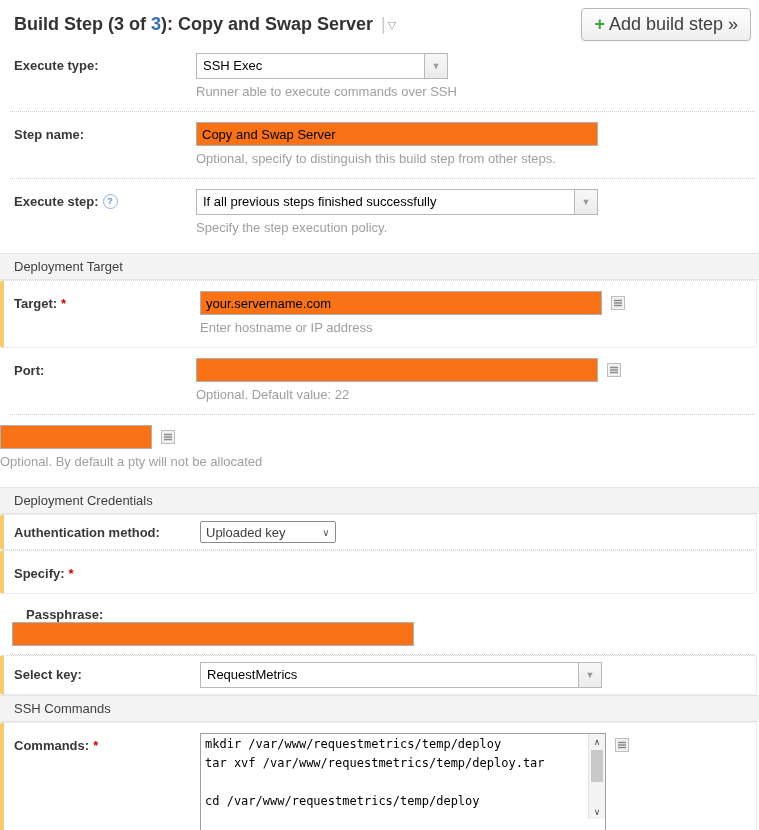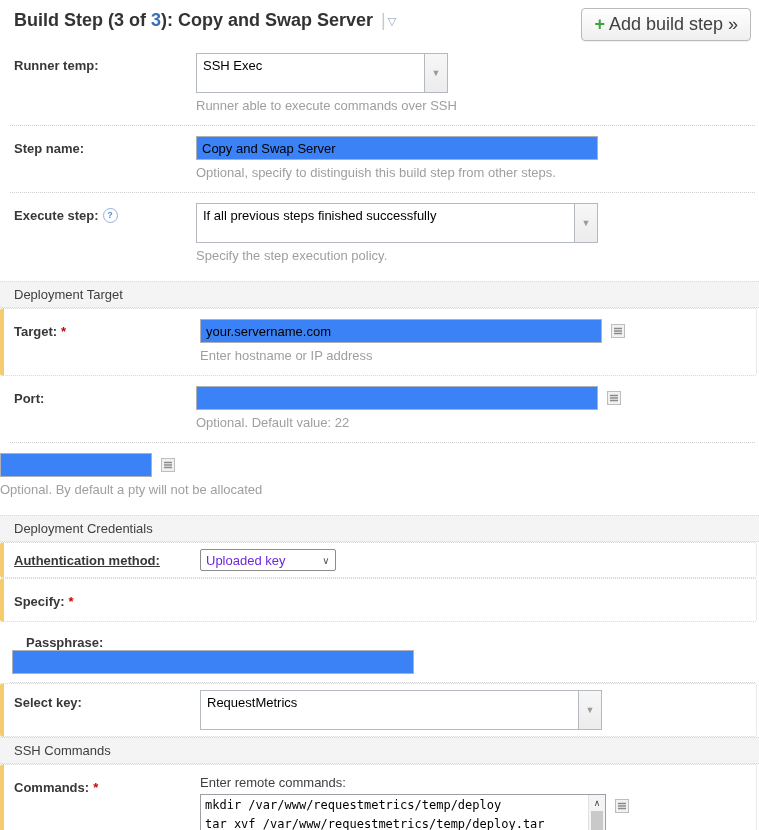--- a/index.html
+++ b/index.html
@@ -1,20 +1,20 @@
 <!DOCTYPE html>
 <html><head>
 <meta charset="utf-8">
 <style>
   html,body{margin:0;padding:0;background:#fff;}
   body{width:759px;font-family:"Liberation Sans",sans-serif;font-size:13px;color:#383838;}
 
   
   .header{display:flex;justify-content:space-between;align-items:flex-start;padding:8px 8px 2px 14px;}
-  .page-title{font-size:18px;font-weight:bold;color:#333;margin:0;line-height:24px;}
+  .page-title{font-size:18px;font-weight:bold;color:#333;margin:0;line-height:32px;}
   .title-link{color:#3b6fb6;cursor:pointer;}
   .title-pipe{color:#c9c9c9;font-weight:normal;margin:0 2px 0 8px;}
   .title-toggle{color:#8b9bb3;font-size:11px;font-weight:normal;cursor:pointer;vertical-align:1px;}
   .add-btn{border:1px solid #b9b9b9;border-radius:4px;background:linear-gradient(#fefefe,#efefef);
     padding:5px 12px;font-size:18px;color:#404040;cursor:pointer;font-family:inherit;box-shadow:0 1px 1px rgba(0,0,0,.06);}
   .add-btn .plus{color:#3da43d;font-weight:bold;margin-right:4px;}
 
   
   .row{display:flex;padding:10px 0 12px 0;}
   .row .lbl{width:196px;min-width:196px;padding:5px 6px 0 14px;box-sizing:border-box;font-weight:bold;color:#38383b;}
@@ -22,31 +22,31 @@
   .req{color:#cc0000;margin-left:4px;font-weight:bold;}
   .note{color:#9f9f9f;margin-top:5px;}
   .sep{border-top:1px dotted #cfcfcf;margin:0 4px 0 10px;height:0;}
   .hl{border:1px dotted #d6d6d6;border-left:4px solid #f5cb6e;border-radius:3px;margin-right:2px;}
   .hl .lbl{padding-left:10px;}
   .section-bar{background:#f4f4f4;border-top:1px dotted #d9d9d9;border-bottom:1px dotted #d9d9d9;
     padding:5px 0 5px 14px;color:#404040;margin-top:6px;}
 
   
   .txt{box-sizing:border-box;width:402px;height:24px;border:1px solid #aeb2b8;padding:2px 5px;
-    font-family:inherit;font-size:13px;color:#000;background:#3b82f6;}
+    font-family:inherit;font-size:13px;color:#000;background:#f97316;}
   .txt.short{width:152px;}
-  .combo{display:flex;width:402px;height:40px;border:1px solid #b4b9c0;background:#fff;box-sizing:border-box;
+  .combo{display:flex;width:402px;height:26px;border:1px solid #b4b9c0;background:#fff;box-sizing:border-box;
     align-items:stretch;cursor:default;}
   .combo.narrow{width:252px;}
   .combo .val{flex:1;padding:4px 6px 0 6px;color:#000;overflow:hidden;white-space:nowrap;}
   .combo .arrow-box{width:22px;border-left:1px solid #b4b9c0;background:linear-gradient(#f7f7f7,#ececec);
     display:flex;align-items:center;justify-content:center;color:#9a9a9a;font-size:9px;}
   .native-select{display:flex;width:136px;height:22px;border:1px solid #8c8c8c;border-radius:2px;
     background:#fff;box-sizing:border-box;align-items:center;cursor:default;}
-  .native-select .val{flex:1;padding:0 5px;color:#6d28d9;white-space:nowrap;}
+  .native-select .val{flex:1;padding:0 5px;color:#404040;white-space:nowrap;}
   .native-select .chev{width:18px;text-align:center;color:#555;font-size:10px;}
   .field-with-icon{display:flex;align-items:flex-start;}
   .param-icon{margin:5px 0 0 9px;cursor:pointer;flex:none;}
   .help-icon{display:inline-block;width:13px;height:13px;border:1px solid #8fb2dd;border-radius:50%;
     color:#5b8ec7;font-size:9px;font-weight:bold;text-align:center;line-height:13px;margin-left:4px;
     vertical-align:2px;cursor:pointer;}
 
   
   .cmd-label{color:#3f3f3f;margin-bottom:4px;}
   .fake-ta{position:relative;width:406px;height:102px;border:1px solid #9aa0a6;background:#fff;box-sizing:border-box;}
@@ -62,21 +62,21 @@
 <body>
 
 <div class="header">
   <h1 class="page-title"><span>Build Step (3 of </span><span class="title-link">3</span><span>): Copy and Swap Server</span><span class="title-pipe">|</span><span class="title-toggle">▽</span>
   </h1>
   <button class="add-btn"><span class="plus">+</span><span>Add build step »</span>
   </button>
 </div>
 
 <div class="row">
-  <div class="lbl">Runner temp:</div>
+  <div class="lbl">Execute type:</div>
   <div class="field">
     <div class="combo narrow">
       <span class="val">SSH Exec</span>
       <span class="arrow-box">▼</span>
     </div>
     <div class="note">Runner able to execute commands over SSH</div>
   </div>
 </div>
 <div class="sep"></div>
 
@@ -142,21 +142,21 @@
           <path d="M3 4.5h8M3 7h8M3 9.5h8" stroke="#8a8a8a" stroke-width="1.4"></path>
         </svg>
     </div>
     <div class="note">Optional. By default a pty will not be allocated</div>
   </div>
 </div>
 
 <div class="section-bar">Deployment Credentials</div>
 
 <div class="row hl" style="padding:6px 0;">
-  <div class="lbl" style="padding-top:4px;text-decoration:underline;">Authentication method:</div>
+  <div class="lbl" style="padding-top:4px;">Authentication method:</div>
   <div class="field">
     <div class="native-select">
       <span class="val">Uploaded key</span>
       <span class="chev">∨</span>
     </div>
   </div>
 </div>
 
 <div class="row hl">
   <div class="lbl"><span>Specify:</span><span class="req">*</span>
@@ -180,21 +180,20 @@
     </div>
   </div>
 </div>
 
 <div class="section-bar" style="margin-top:0;padding-left:14px;">SSH Commands</div>
 
 <div class="row hl">
   <div class="lbl"><span>Commands:</span><span class="req">*</span>
   </div>
   <div class="field">
-    <div class="cmd-label">Enter remote commands:</div>
     <div class="field-with-icon">
       <div class="fake-ta">
         <pre>mkdir /var/www/requestmetrics/temp/deploy
 tar xvf /var/www/requestmetrics/temp/deploy.tar
 
 cd /var/www/requestmetrics/temp/deploy</pre>
         <div class="vscroll">
           <div class="sb-arrow up">∧</div>
           <div class="vthumb"></div>
           <div class="sb-arrow down">∨</div>

